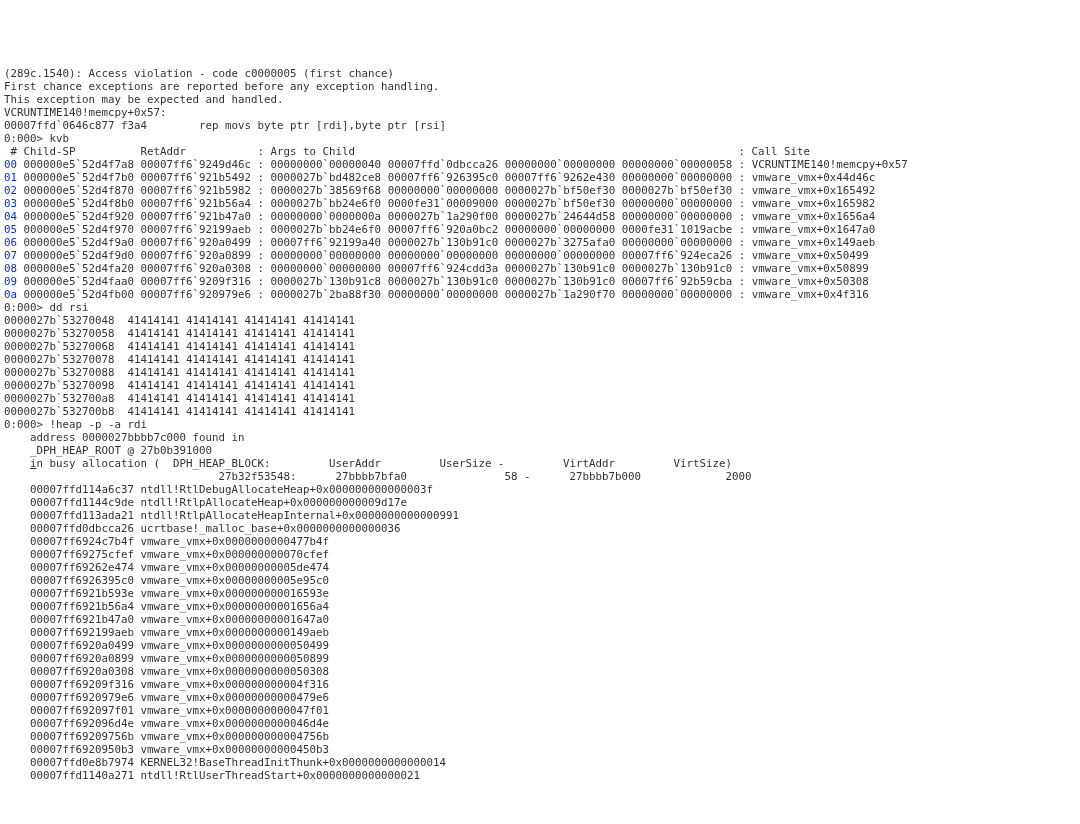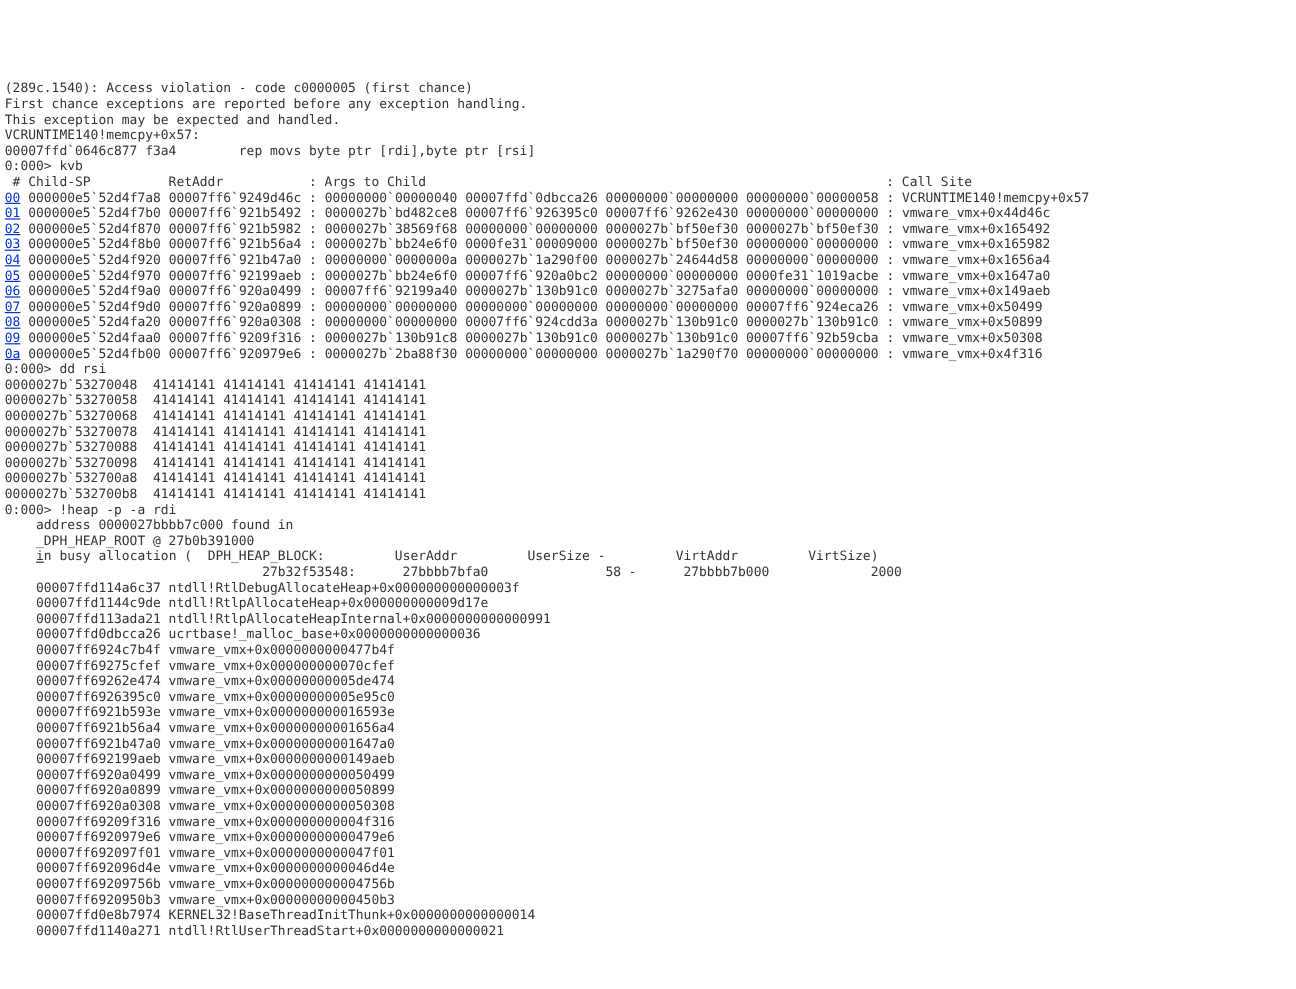--- a/index.html
+++ b/index.html
@@ -13,21 +13,20 @@
     white-space: pre;
   }
   #out {
     padding: 2px 4px;
     width: 1072px;
     height: 820px;
     overflow: hidden;
   }
   .link {
     color: #0033cc;
-    text-decoration: underline;
     cursor: pointer;
   }
   .u {
     text-decoration: underline;
   }
 </style>
 </head>
 <body>
 
 

